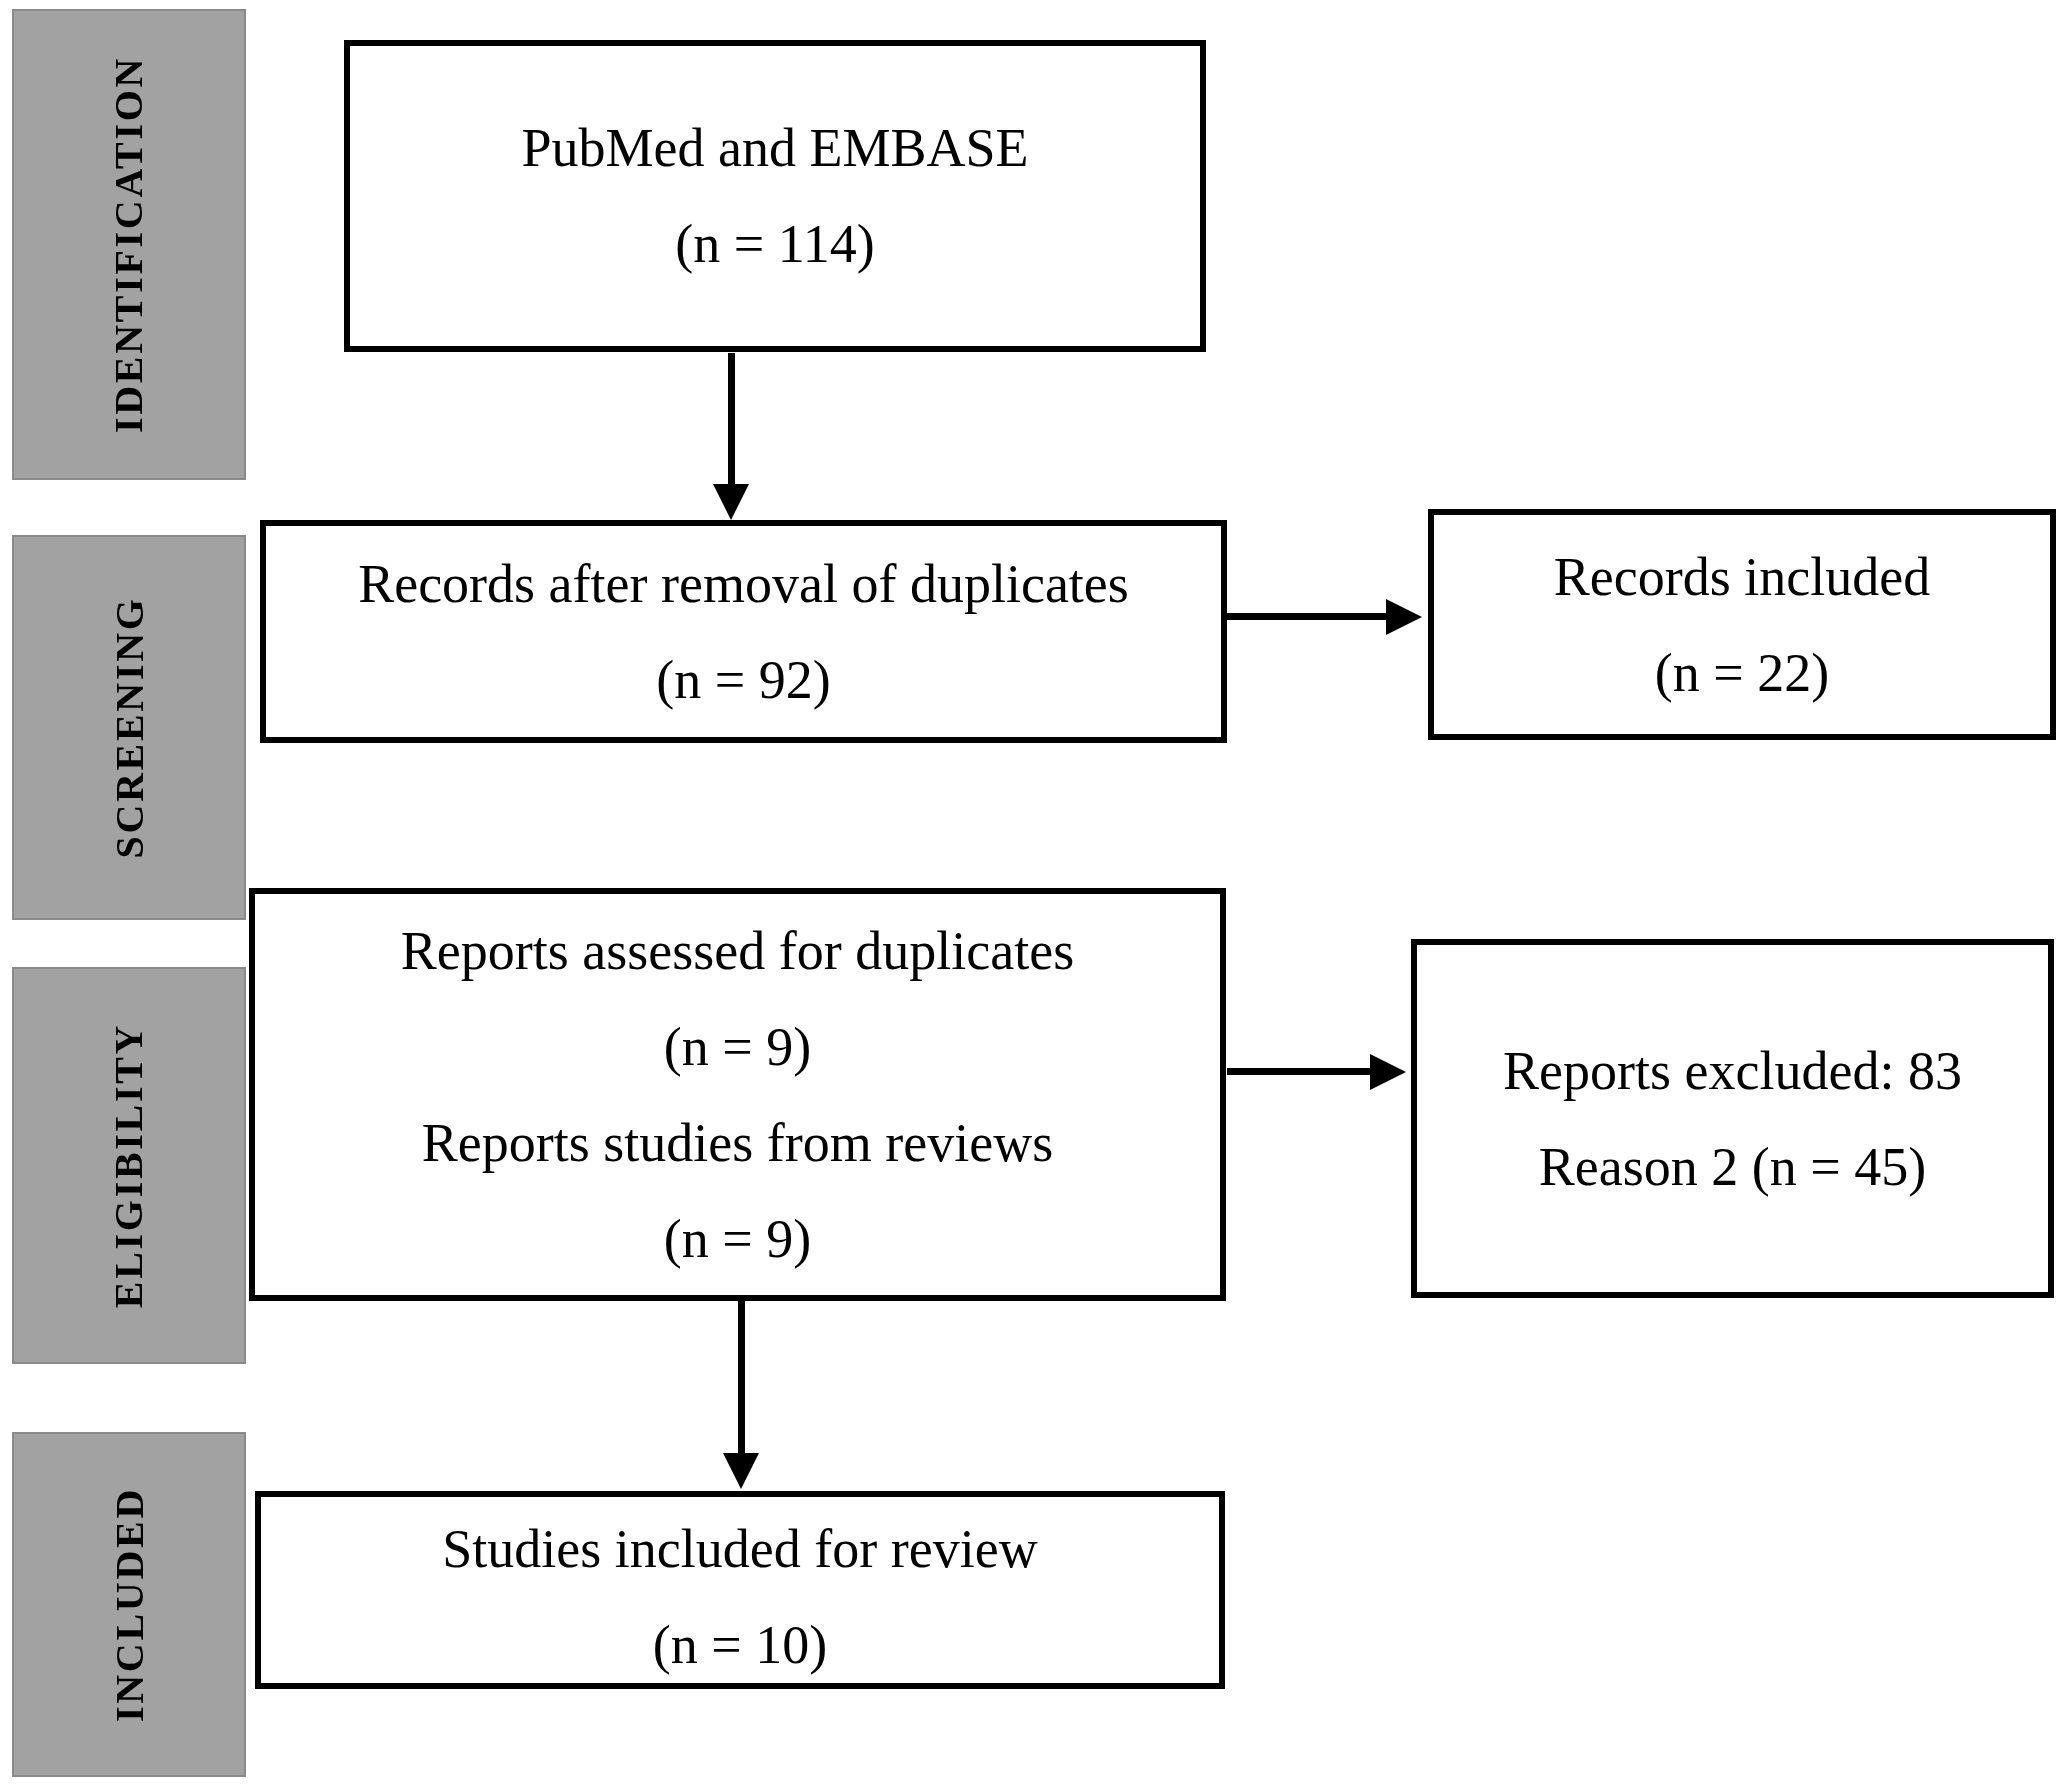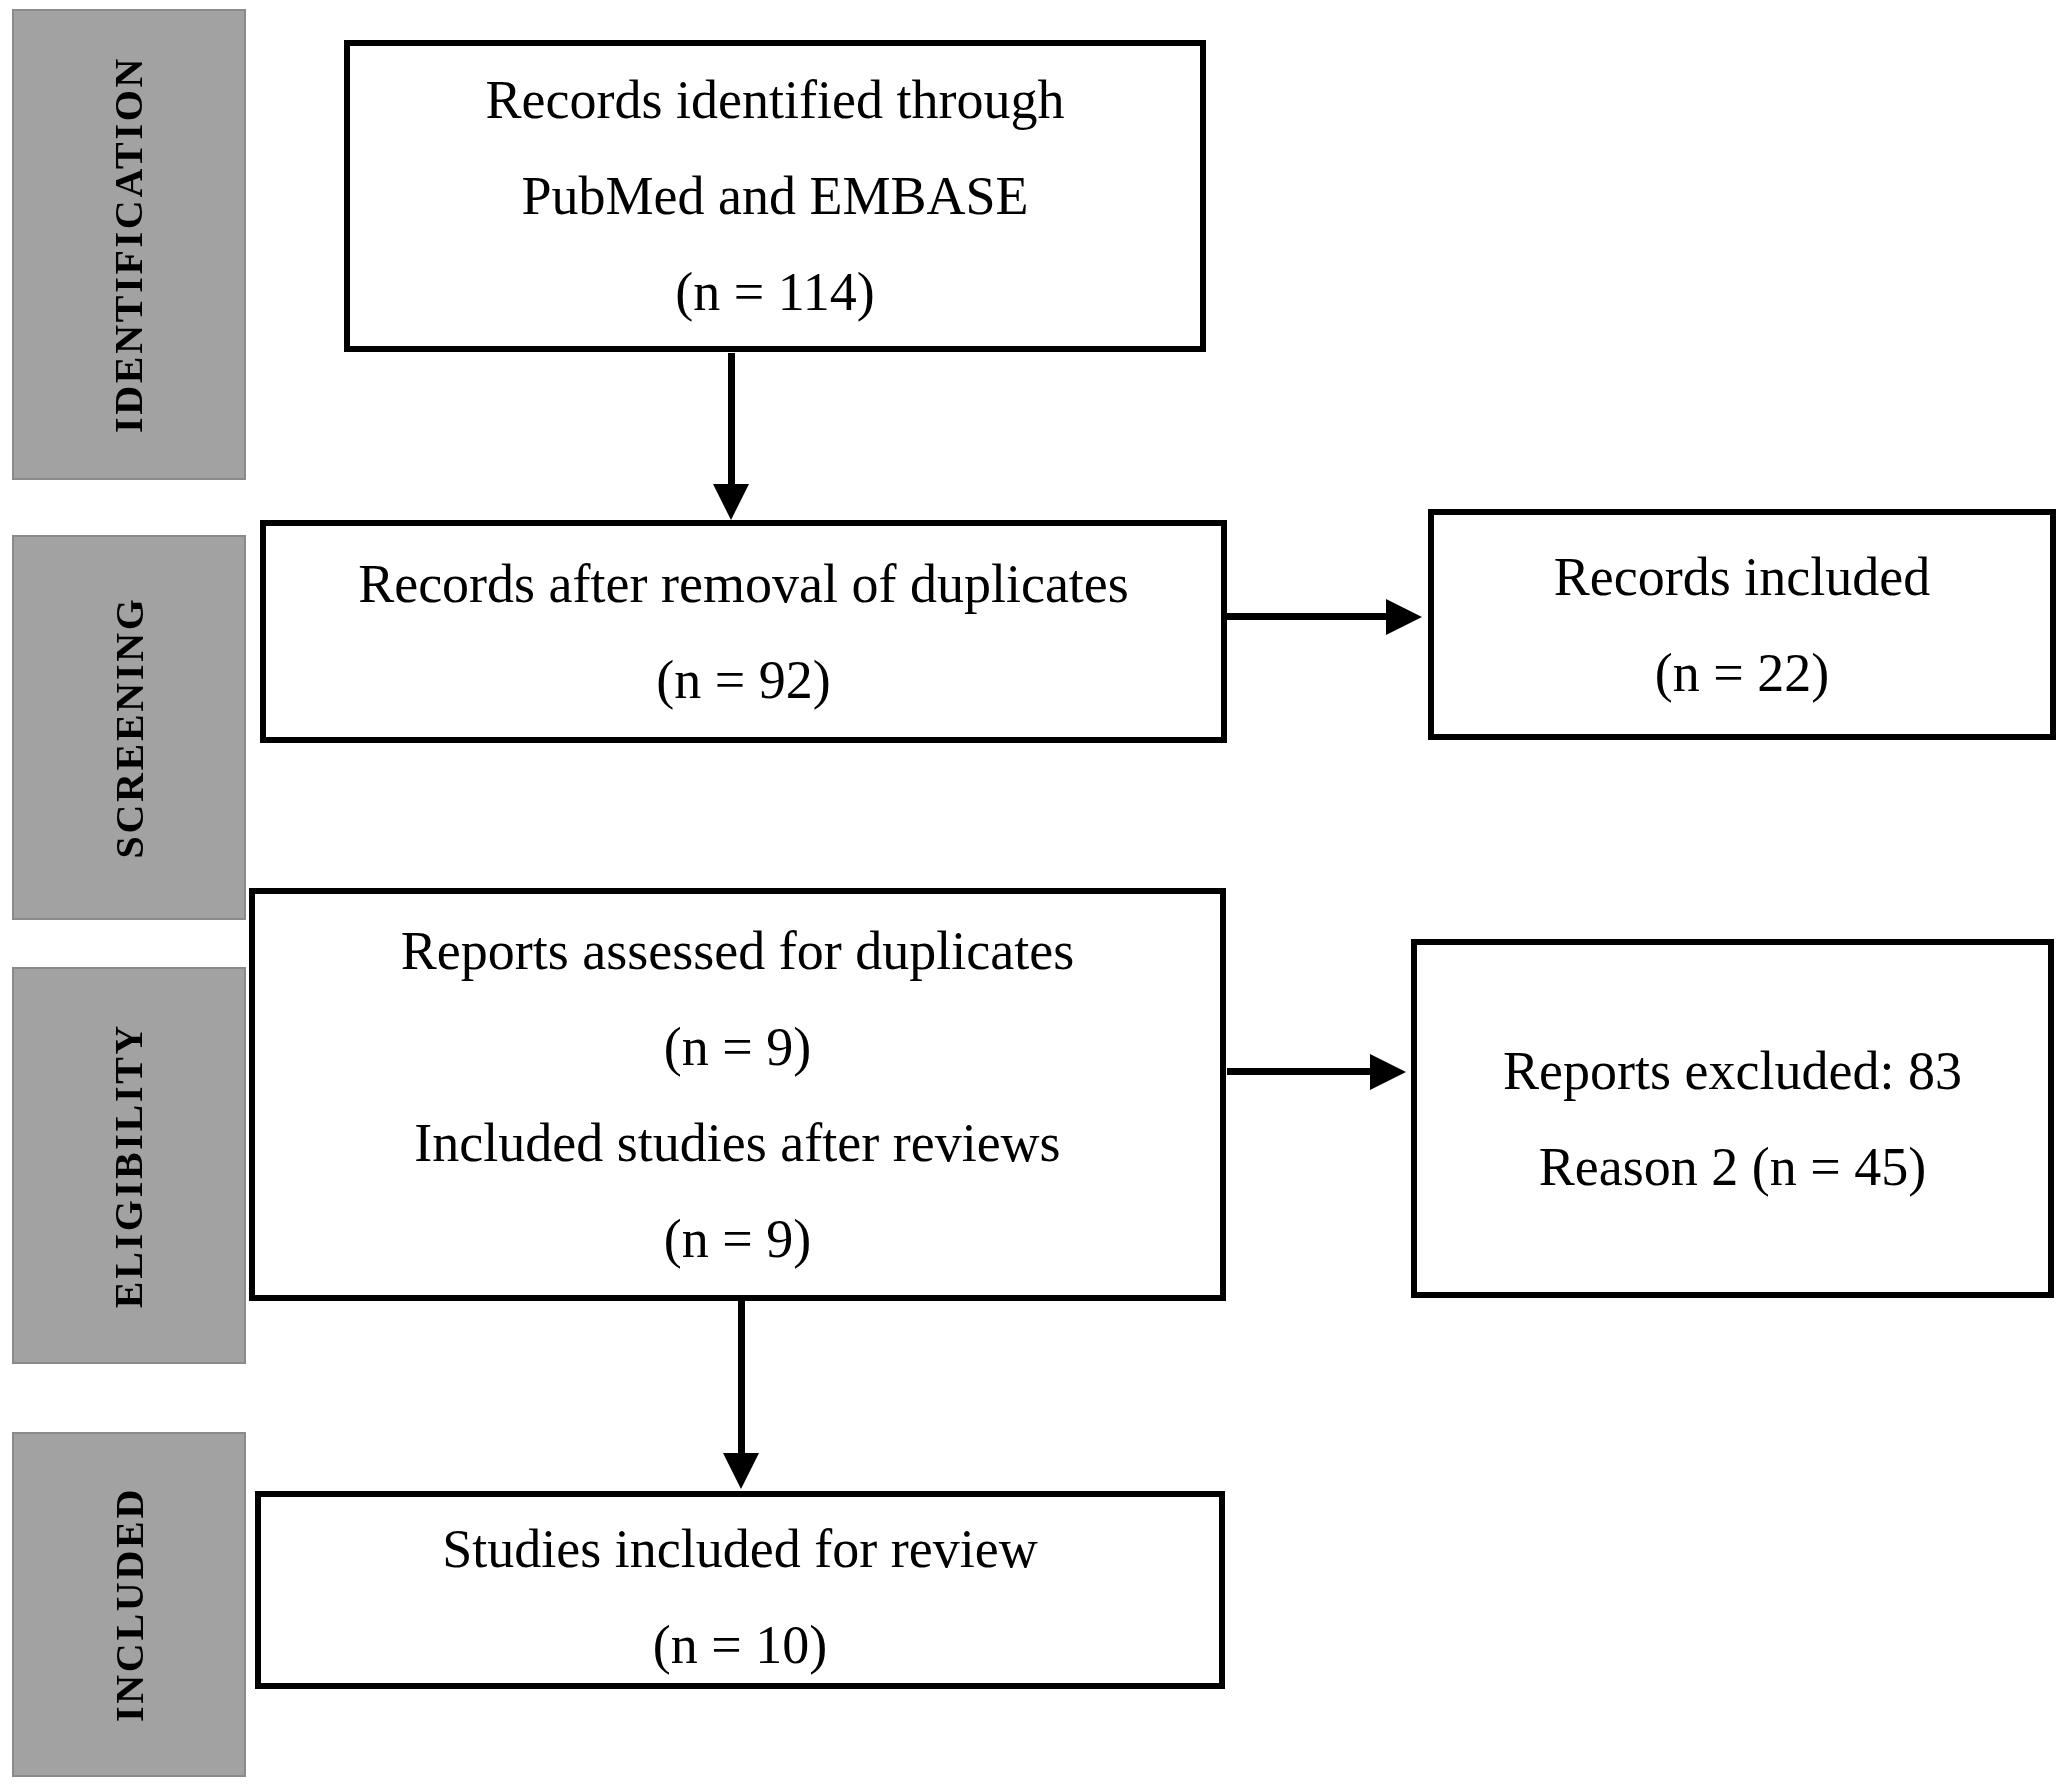--- a/index.html
+++ b/index.html
@@ -80,39 +80,38 @@
     <span class="stage-text">SCREENING</span>
   </div>
   <div class="stage" style="top:967px;height:397px;">
     <span class="stage-text">ELIGIBILITY</span>
   </div>
   <div class="stage" style="top:1432px;height:345px;">
     <span class="stage-text">INCLUDED</span>
   </div>
 
   <div class="fbox" style="left:344px;top:40px;width:862px;height:312px;">
-    <div class="line">Records identified through</div>
     <div class="line">PubMed and EMBASE</div>
     <div class="line">(n = 114)</div>
   </div>
 
   <div class="fbox" style="left:260px;top:520px;width:967px;height:223px;">
     <div class="line">Records after removal of duplicates</div>
     <div class="line">(n = 92)</div>
   </div>
 
   <div class="fbox" style="left:1428px;top:509px;width:628px;height:231px;">
     <div class="line">Records included</div>
     <div class="line">(n = 22)</div>
   </div>
 
   <div class="fbox" style="left:249px;top:888px;width:977px;height:413px;">
     <div class="line">Reports assessed for duplicates</div>
     <div class="line">(n = 9)</div>
-    <div class="line">Included studies after reviews</div>
+    <div class="line">Reports studies from reviews</div>
     <div class="line">(n = 9)</div>
   </div>
 
   <div class="fbox" style="left:1411px;top:939px;width:643px;height:359px;">
     <div class="line">Reports excluded: 83</div>
     <div class="line">Reason 2 (n = 45)</div>
   </div>
 
   <div class="fbox" style="left:255px;top:1491px;width:970px;height:198px;justify-content:space-between;">
     <div class="line">Studies included for review</div>

